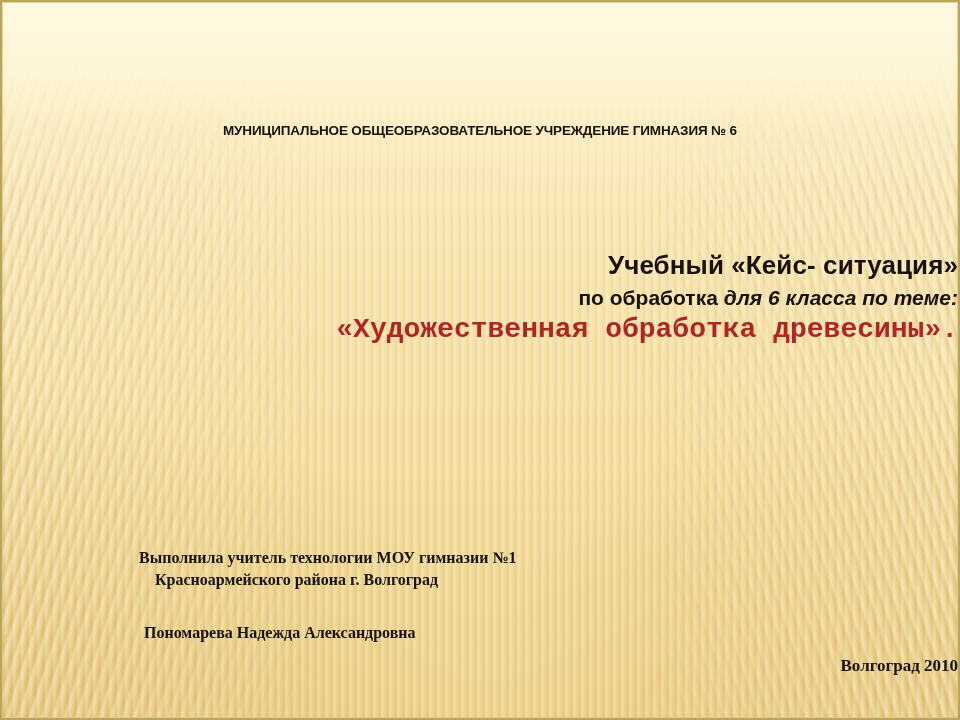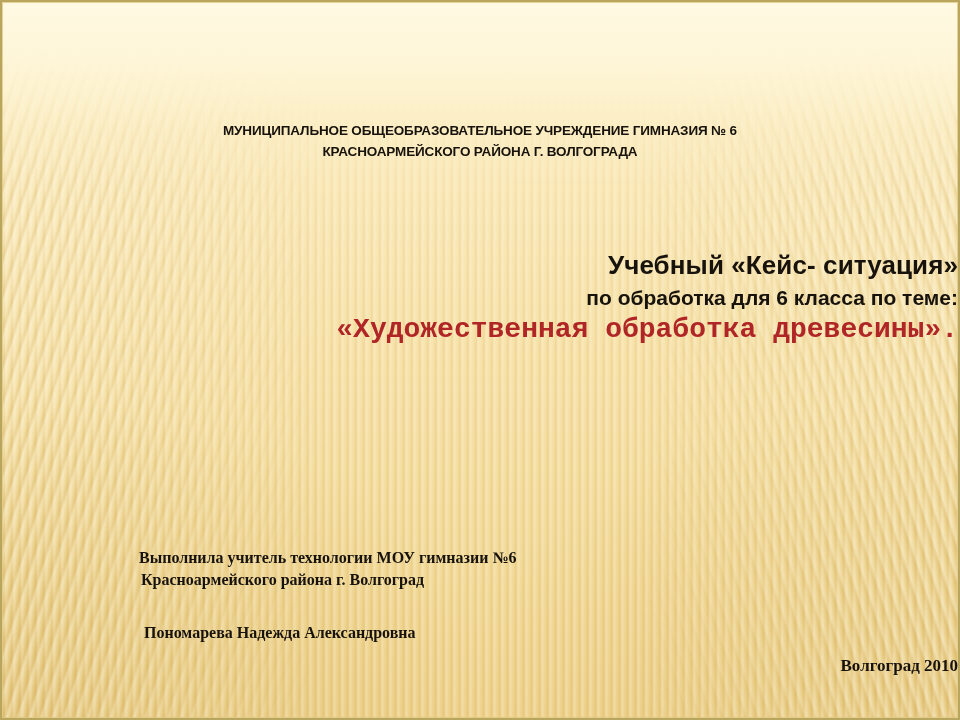--- a/index.html
+++ b/index.html
@@ -166,20 +166,21 @@
     line-height: 33px;
     letter-spacing: 0.1px;
   }
   .title-line2 {
     font-family: "Liberation Sans", sans-serif;
     font-weight: bold;
     font-size: 21px;
     line-height: 31px;
   }
   .title-line2 .emph {
+    font-style: italic;
   }
   .title-line3 {
     font-family: Liberation Mono, monospace;
     font-weight: bold;
     font-size: 28px;
     line-height: 34px;
     color: #b02525;
   }
 
   .author-block {
@@ -187,21 +188,21 @@
     top: 545px;
     left: 137px;
     font-family: "Liberation Serif", serif;
     font-weight: bold;
     font-size: 16px;
     line-height: 22px;
     color: #17120c;
     text-align: left;
   }
   .author-block .a-line1 { display: block; }
-  .author-block .a-line2 { display: block; padding-left: 2px; }
+  .author-block .a-line2 { display: block; padding-left: 16px; }
   .author-block .a-line3 { display: block; padding-left: 5px; margin-top: 31px; }
 
   .footer {
     position: absolute;
     top: 654px;
     left: 0;
     right: 0;
     text-align: right;
     font-family: "Liberation Serif", serif;
     font-weight: bold;
@@ -220,33 +221,32 @@
   <div class="bg-stripes-v"></div>
   <div class="bg-stripes-dl"></div>
   <div class="bg-stripes-dr"></div>
   <div class="bg-top-wash"></div>
   <div class="bg-edge"></div>
 
   <div class="content">
 
     <div class="org-header">
       <span class="line1">МУНИЦИПАЛЬНОЕ ОБЩЕОБРАЗОВАТЕЛЬНОЕ УЧРЕЖДЕНИЕ ГИМНАЗИЯ № 6</span>
-      <span class="line2">КРАСНОАРМЕЙСКОГО  РАЙОНА Г. ВОЛГОГРАДА</span>
     </div>
 
     <div class="title-block">
       <div class="title-line1">Учебный  «Кейс- ситуация»</div>
       <div class="title-line2">
         <span>по обработка  </span><span class="emph">для 6 класса по теме:</span>
       </div>
       <div class="title-line3">«Художественная обработка древесины».</div>
     </div>
 
     <div class="author-block">
-      <span class="a-line1">Выполнила учитель технологии МОУ гимназии №6</span>
+      <span class="a-line1">Выполнила учитель технологии МОУ гимназии №1</span>
       <span class="a-line2">Красноармейского  района г. Волгоград</span>
       <span class="a-line3">Пономарева Надежда Александровна</span>
     </div>
 
     <div class="footer">Волгоград 2010</div>
 
   </div>
 </div>
 
 </body></html>

